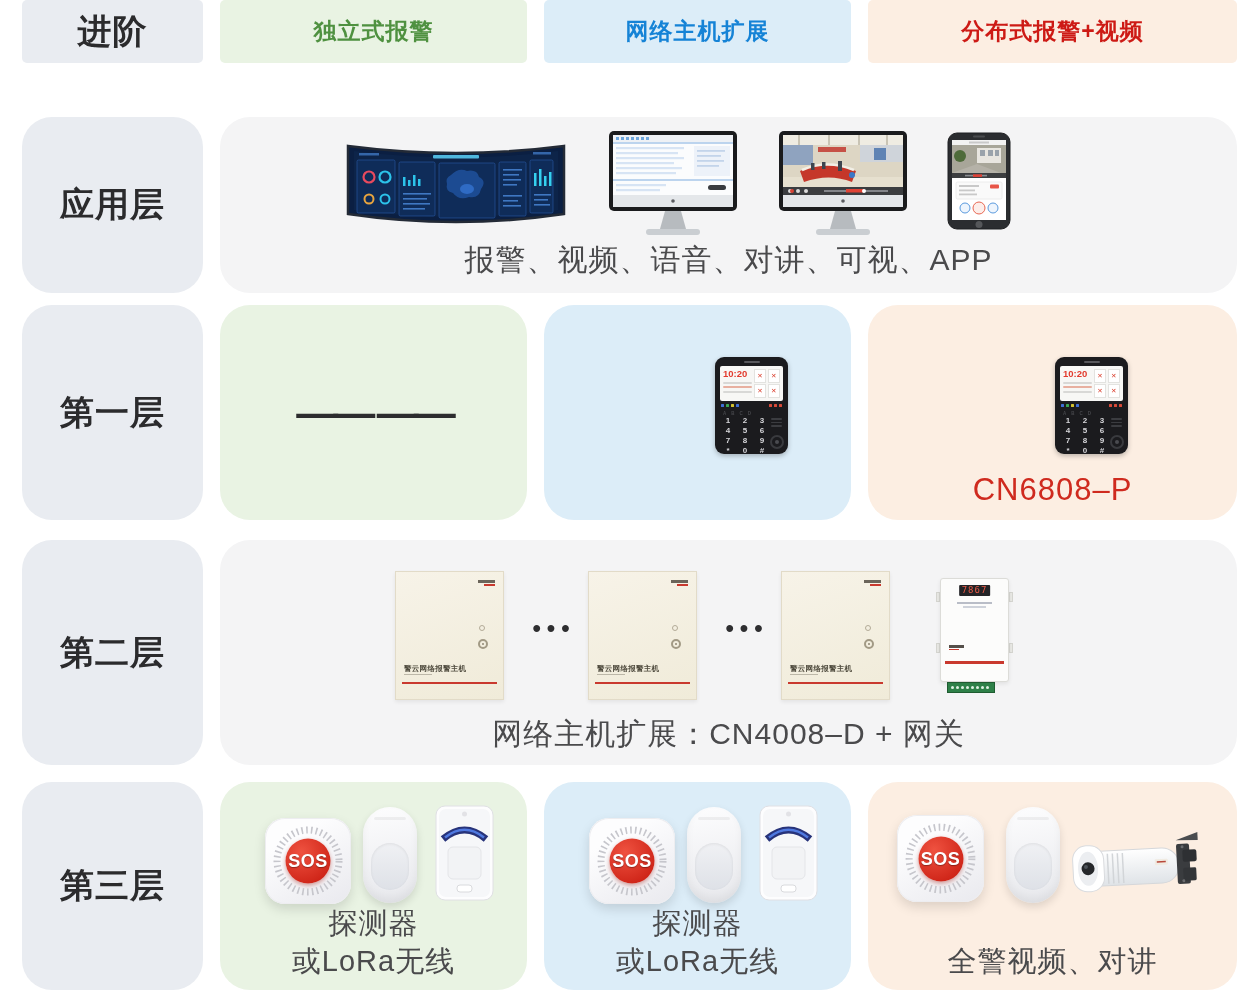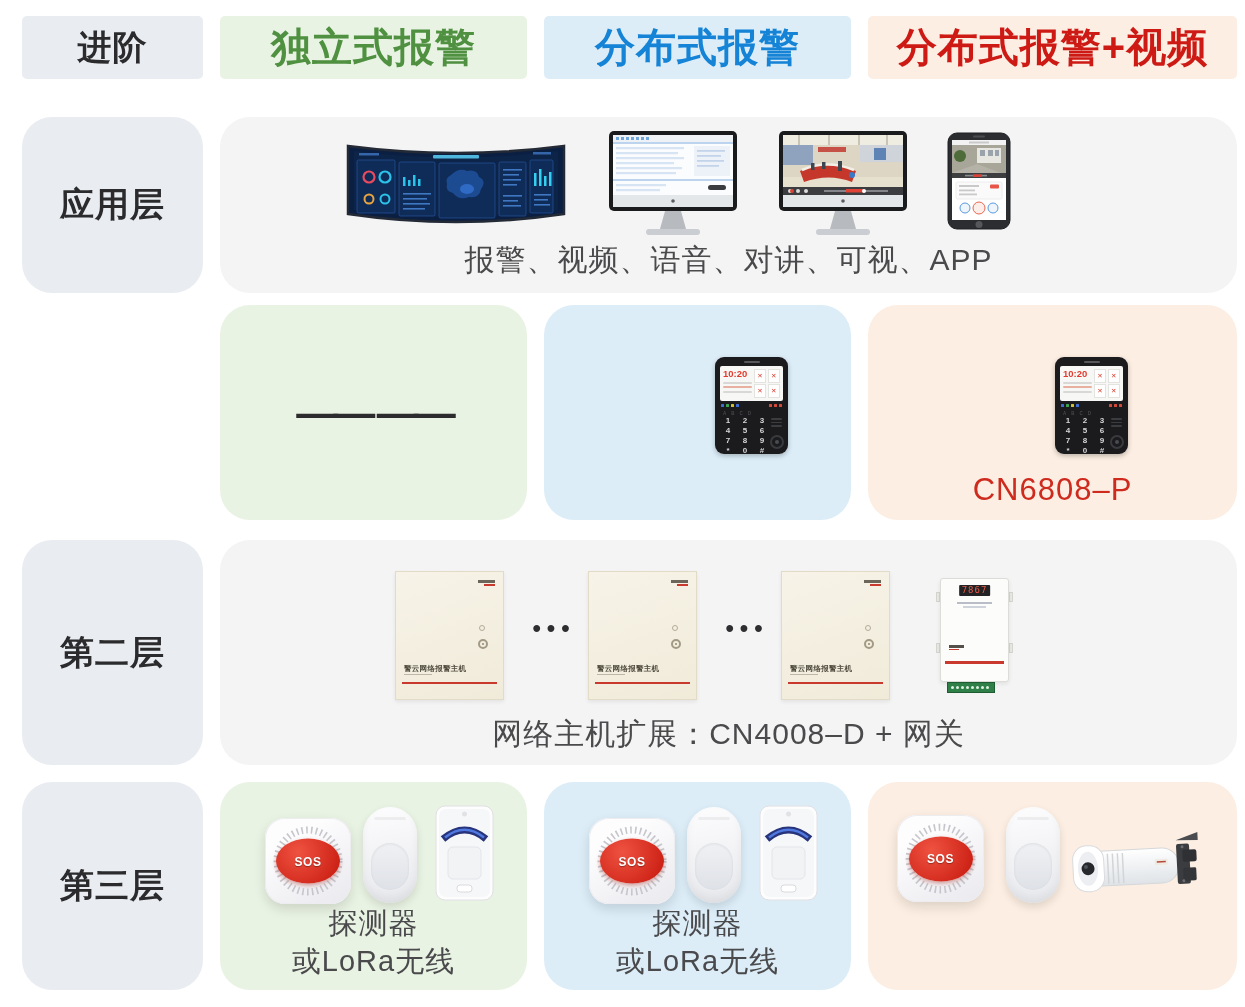--- a/index.html
+++ b/index.html
@@ -10,34 +10,34 @@
     --text_dark:#2b2b2d; --caption:#4a4a4c;
     --model_distributed:#2e96da; --model_video:#cf2a1e;
     --host_line:#c9392e; --sos_red:#d6281a;
   }
   *{margin:0;padding:0;box-sizing:border-box}
   body{background:#fff;font-family:"Liberation Sans","DejaVu Sans",sans-serif}
   .canvas{position:relative;width:1245px;height:1007px;background:#fff;overflow:hidden}
 
   
   .box{position:absolute;border-radius:30px}
-  .r0{top:16px;height:63px;border-radius:5px}
+  .r0{top:0;height:63px;border-radius:5px}
   .r1{top:117px;height:176px}
   .r2{top:305px;height:215px}
   .r3{top:540px;height:225px}
   .r4{top:782px;height:208px}
   .cl{left:22px;width:181px}
   .c1{left:220px;width:307px}
   .c2{left:544px;width:307px}
   .c3{left:868px;width:369px}
   .cwide{left:220px;width:1017px}
 
   .lblbox{background:var(--label_bg);display:flex;align-items:center;justify-content:center}
   .lblbox span{font-size:34px;font-weight:700;color:var(--text_dark);letter-spacing:1px}
-  .hdr{display:flex;align-items:center;justify-content:center;font-size:40px;font-weight:700;letter-spacing:1px}
+  .hdr{display:flex;align-items:center;justify-content:center;font-size:23px;font-weight:700;letter-spacing:1px}
   .hdr.green{background:var(--standalone_bg);color:var(--standalone_text)}
   .hdr.blue{background:var(--distributed_bg);color:var(--distributed_text)}
   .hdr.orange{background:var(--video_bg);color:var(--video_text)}
   .panel{background:var(--panel_bg)}
   .cell-green{background:var(--standalone_bg)}
   .cell-blue{background:var(--distributed_bg)}
   .cell-orange{background:var(--video_bg)}
 
   .caption{position:absolute;left:0;right:0;bottom:12px;text-align:center;font-size:30px;color:var(--caption);letter-spacing:1px}
   .cap3{position:absolute;left:0;right:0;bottom:10px;text-align:center;font-size:29px;line-height:38px;color:var(--caption);letter-spacing:1px}
@@ -107,42 +107,42 @@
   .gw-logo::after{content:"";position:absolute;left:0;top:3.5px;width:10px;height:1.5px;background:#c8392e}
   .gw-line{position:absolute;left:4px;right:4px;top:82px;height:3px;background:var(--host_line)}
   .gw-terminal{position:absolute;left:7px;bottom:0;width:48px;height:11px;background:#2e8048;border:1px solid #1f5c31;display:flex;gap:2px;align-items:center;padding:0 3px}
   .gw-pin{width:3px;height:3px;background:#dff0e2;border-radius:50%;flex:none}
 
   
   .sos{position:absolute;width:86px;height:86px;border-radius:20px;background:linear-gradient(150deg,#fdfdfe 25%,#e9e9ee);box-shadow:0 5px 12px rgba(0,0,0,.13),inset 0 0 0 1px #ededf0}
   .sos-1{left:45px;top:36px}
   .sos-3{left:29px;top:33px;width:87px;height:87px}
   .sos-ticks{position:absolute;inset:0}
-  .sos-btn{position:absolute;left:50%;top:50%;transform:translate(-50%,-50%);width:64px;height:45px;border-radius:50%;background:radial-gradient(circle at 35% 30%,#ef5240,#c5170c);display:flex;align-items:center;justify-content:center;color:#fff;font-weight:700;font-size:12px;letter-spacing:.5px;text-shadow:0 1px 1px rgba(0,0,0,.35);box-shadow:0 2px 4px rgba(160,20,10,.4)}
+  .sos-btn{position:absolute;left:50%;top:50%;transform:translate(-50%,-50%);width:45px;height:45px;border-radius:50%;background:radial-gradient(circle at 35% 30%,#ef5240,#c5170c);display:flex;align-items:center;justify-content:center;color:#fff;font-weight:700;font-size:18px;letter-spacing:.5px;text-shadow:0 1px 1px rgba(0,0,0,.35);box-shadow:0 2px 4px rgba(160,20,10,.4)}
 
   
   .pill{position:absolute;width:54px;height:96px;border-radius:27px;background:linear-gradient(170deg,#fdfdfe,#e7e8ec);box-shadow:0 4px 9px rgba(0,0,0,.12),inset 0 -5px 9px rgba(0,0,0,.05)}
   .pill-1{left:143px;top:25px}
   .pill-3{left:138px;top:25px}
   .pill-win{position:absolute;left:8px;right:8px;bottom:13px;height:47px;border-radius:19px;background:linear-gradient(180deg,#f0f1f4,#dee1e7);box-shadow:inset 0 1px 3px rgba(0,0,0,.08)}
   .pill-cap{position:absolute;top:10px;left:11px;right:11px;height:3px;border-radius:2px;background:rgba(0,0,0,.05)}
 
   .wall-1{left:215px;top:23px;width:59px;height:96px}
   .cam-3{left:203px;top:40px;width:145px;height:88px}
 </style>
 </head>
 <body>
 
 <div class="canvas">
 
   <div class="box r0 cl lblbox">
     <span>进阶</span>
   </div>
   <div class="box r0 c1 hdr green">独立式报警</div>
-  <div class="box r0 c2 hdr blue">分布式报警</div>
+  <div class="box r0 c2 hdr blue">网络主机扩展</div>
   <div class="box r0 c3 hdr orange">分布式报警+视频</div>
 
   <div class="box r1 cl lblbox">
     <span>应用层</span>
   </div>
   <div class="box r1 cwide panel">
 
     <svg class="abs curved-pos" viewBox="0 0 222 92">
       <path d="M3,7 Q111,21 219,7 L219,75 Q111,91 3,75 Z" fill="#0b1f42" stroke="#232a36" stroke-width="2.5"></path>
       <path d="M9,12 Q111,25 213,12 L213,71 Q111,85 9,71 Z" fill="#0d2449"></path>
@@ -305,20 +305,23 @@
           <circle cx="18" cy="76" r="5" fill="#eef5fd" stroke="#5a9ade"></circle>
           <circle cx="32" cy="76" r="6" fill="#fdeeea" stroke="#e86752"></circle>
           <circle cx="46" cy="76" r="5" fill="#eef5fd" stroke="#5a9ade"></circle>
         </g>
       <circle cx="32" cy="92.5" r="3.5" fill="#55575a"></circle>
     </svg>
 
     <div class="caption">报警、视频、语音、对讲、可视、APP</div>
   </div>
 
+  <div class="box r2 cl lblbox">
+    <span>第一层</span>
+  </div>
   <div class="box r2 c1 cell-green">
     <div class="dash">—— ——</div>
   </div>
   <div class="box r2 c2 cell-blue">
     <div class="keypad kp-b">
       <i class="kp-brand"></i>
       <div class="kp-screen">
         <div class="kp-left">
           <span class="kp-time">10:20</span>
           <i class="kp-line"></i>
@@ -568,16 +571,17 @@
         <rect x="84" y="38" width="13" height="6" rx="1" fill="#f0ebe2"></rect>
         <rect x="86" y="40" width="9" height="1.5" fill="#b8483a"></rect>
         <rect x="106" y="24" width="13" height="40" rx="2" fill="#3a3c3f"></rect>
         <rect x="112" y="30" width="14" height="12" rx="2" fill="#2e3033"></rect>
         <rect x="112" y="48" width="13" height="13" rx="1.5" fill="#333538"></rect>
         <circle cx="112" cy="27" r="1.5" fill="#6a6c6f"></circle>
           <circle cx="112" cy="61" r="1.5" fill="#6a6c6f"></circle>
       </g>
     </svg>
     <div class="cap3">
+      <div>全警视频、对讲</div>
     </div>
   </div>
 
 </div>
 
 </body></html>

